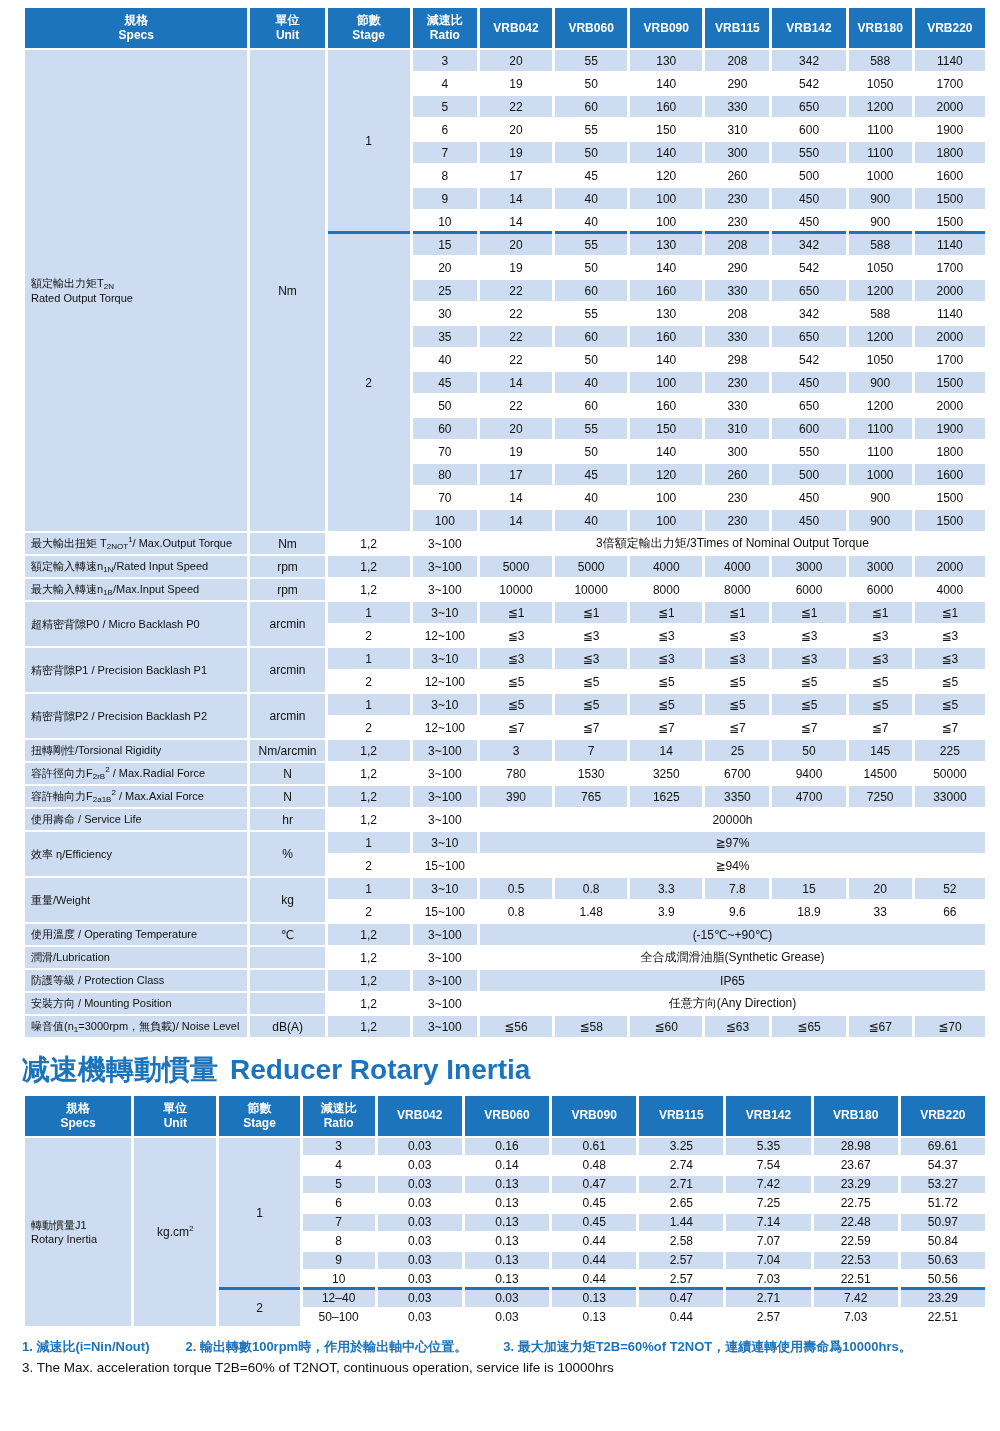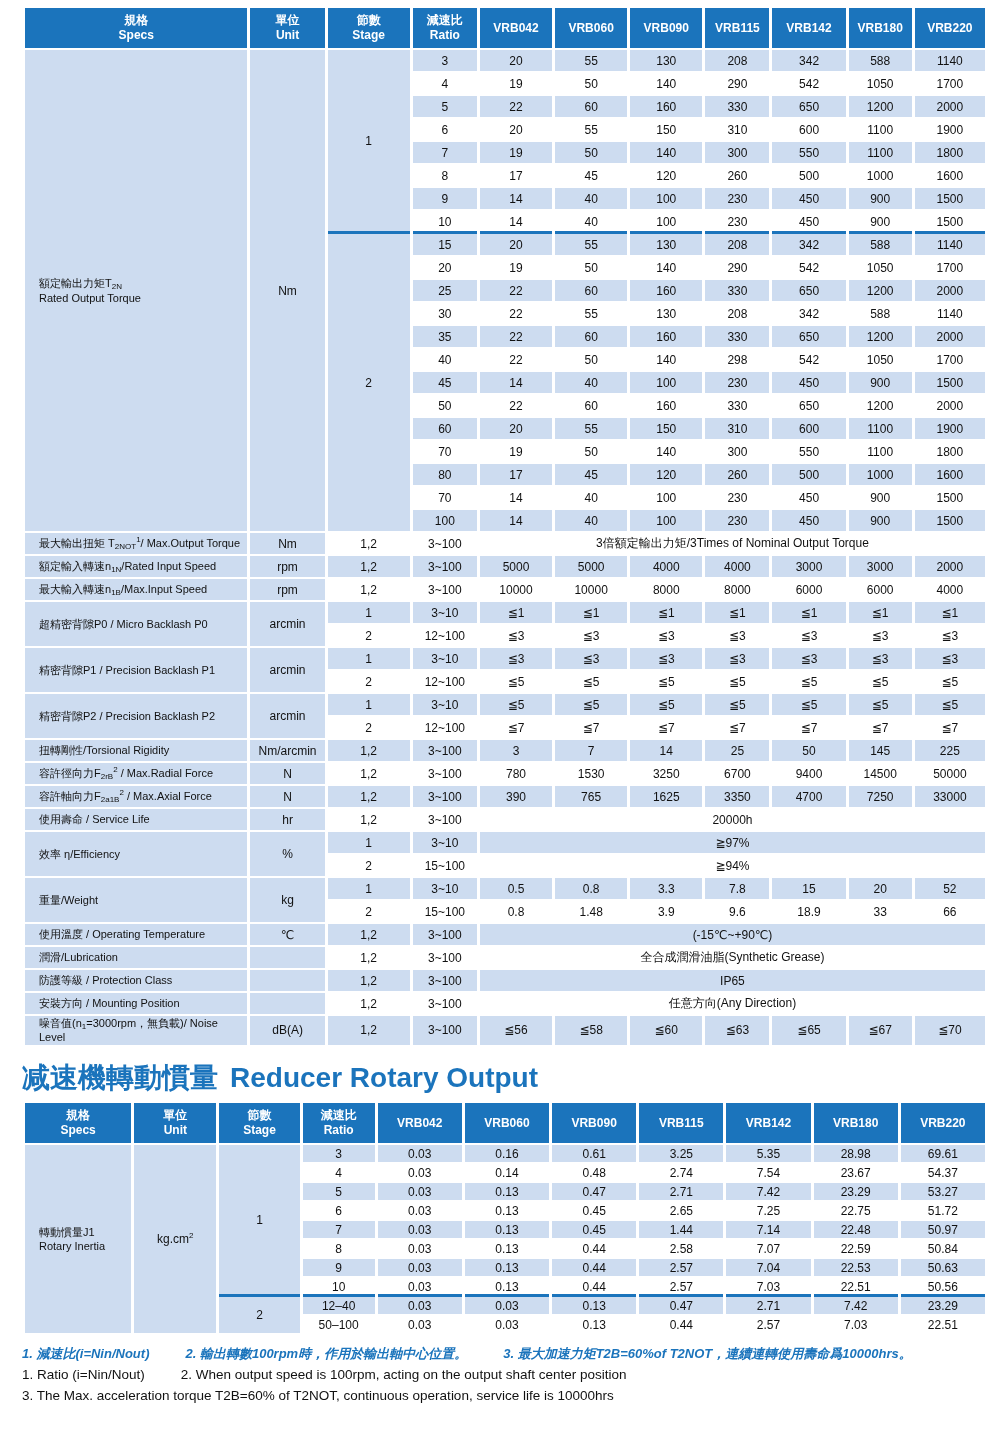--- a/index.html
+++ b/index.html
@@ -9,30 +9,30 @@
   h1.title .en{margin-left:30px;}
   h2.title{color:#1b74bc;font-size:28px;font-weight:bold;margin:16px 0 8px 0;line-height:1.1;}
   h2.title .en{margin-left:12px;}
 
   table.spec{border-collapse:separate;border-spacing:3px 2px;table-layout:fixed;width:966px;}
   table.spec th{background:#1b74bc;color:#fff;font-weight:bold;font-size:12px;line-height:1.25;
     height:36px;padding:2px 1px;text-align:center;vertical-align:middle;overflow:hidden;}
   table.spec td{font-size:12px;text-align:center;vertical-align:middle;height:21px;
     padding:0 2px;overflow:hidden;white-space:nowrap;}
   table.t2 td{height:17px;}
-  table.spec td.lab{text-align:left;padding-left:14px;font-size:11px;background:#cddcf0;
+  table.spec td.lab{text-align:left;padding-left:6px;font-size:11px;background:#cddcf0;
     white-space:normal;line-height:1.3;}
   table.spec td.fix{background:#cddcf0;}
   table.spec tr.b td:not(.lab):not(.fix){background:#cddcf0;}
   table.spec tr.dv td{box-shadow:0 -3px 0 0 #1b74bc;}
   sub,sup{font-size:8px;line-height:0;}
   sub{vertical-align:-2px;} sup{vertical-align:5px;}
 
   .fn{line-height:1.45;}
-  .fn-zh{color:#1b74bc;font-weight:bold;font-size:13px;margin-top:10px;font-style:italic;}
+  .fn-zh{color:#1b74bc;font-weight:bold;font-size:13px;margin-top:10px;}
   .fn-en{color:#111;font-size:13.5px;margin-top:1px;}
   .fn span{margin-right:36px;}
   .fn .last{margin-right:0;}
 </style>
 </head>
 <body>
 
 <div class="wrap">
 
 
@@ -506,21 +506,21 @@
             <td>≦60</td>
             <td>≦63</td>
             <td>≦65</td>
             <td>≦67</td>
             <td>≦70</td>
           </tr>
         </tbody>
       </table>
     </div>
 
-  <h2 class="title"><span>减速機轉動慣量</span><span class="en">Reducer Rotary Output</span></h2>
+  <h2 class="title"><span>减速機轉動慣量</span><span class="en">Reducer Rotary Inertia</span></h2>
 
   <div>
       <table class="spec t2">
         <colgroup>
           <col style="width: 106px;">
           <col style="width: 82px;">
           <col style="width: 80px;">
           <col style="width: 72px;">
           <col style="width: 84px;">
           <col style="width: 84px;">
@@ -652,20 +652,17 @@
           </tr>
         </tbody>
       </table>
     </div>
 
   <div class="fn">
     <div class="fn-zh">
       <span>1. 減速比(i=Nin/Nout)</span><span>2. 輸出轉數100rpm時，作用於輸出軸中心位置。</span><span class="last">3. 最大加速力矩T2B=60%of T2NOT，連續連轉使用壽命爲10000hrs。</span>
     </div>
     <div class="fn-en">
-      <span>1. Ratio (i=Nin/Nout)</span><span class="last">2. When output speed is 100rpm, acting on the output shaft center position</span>
-    </div>
-    <div class="fn-en">
       <span class="last">3. The Max. acceleration torque T2B=60% of T2NOT, continuous operation, service life is 10000hrs</span>
     </div>
   </div>
 
 </div>
 
 </body></html>

